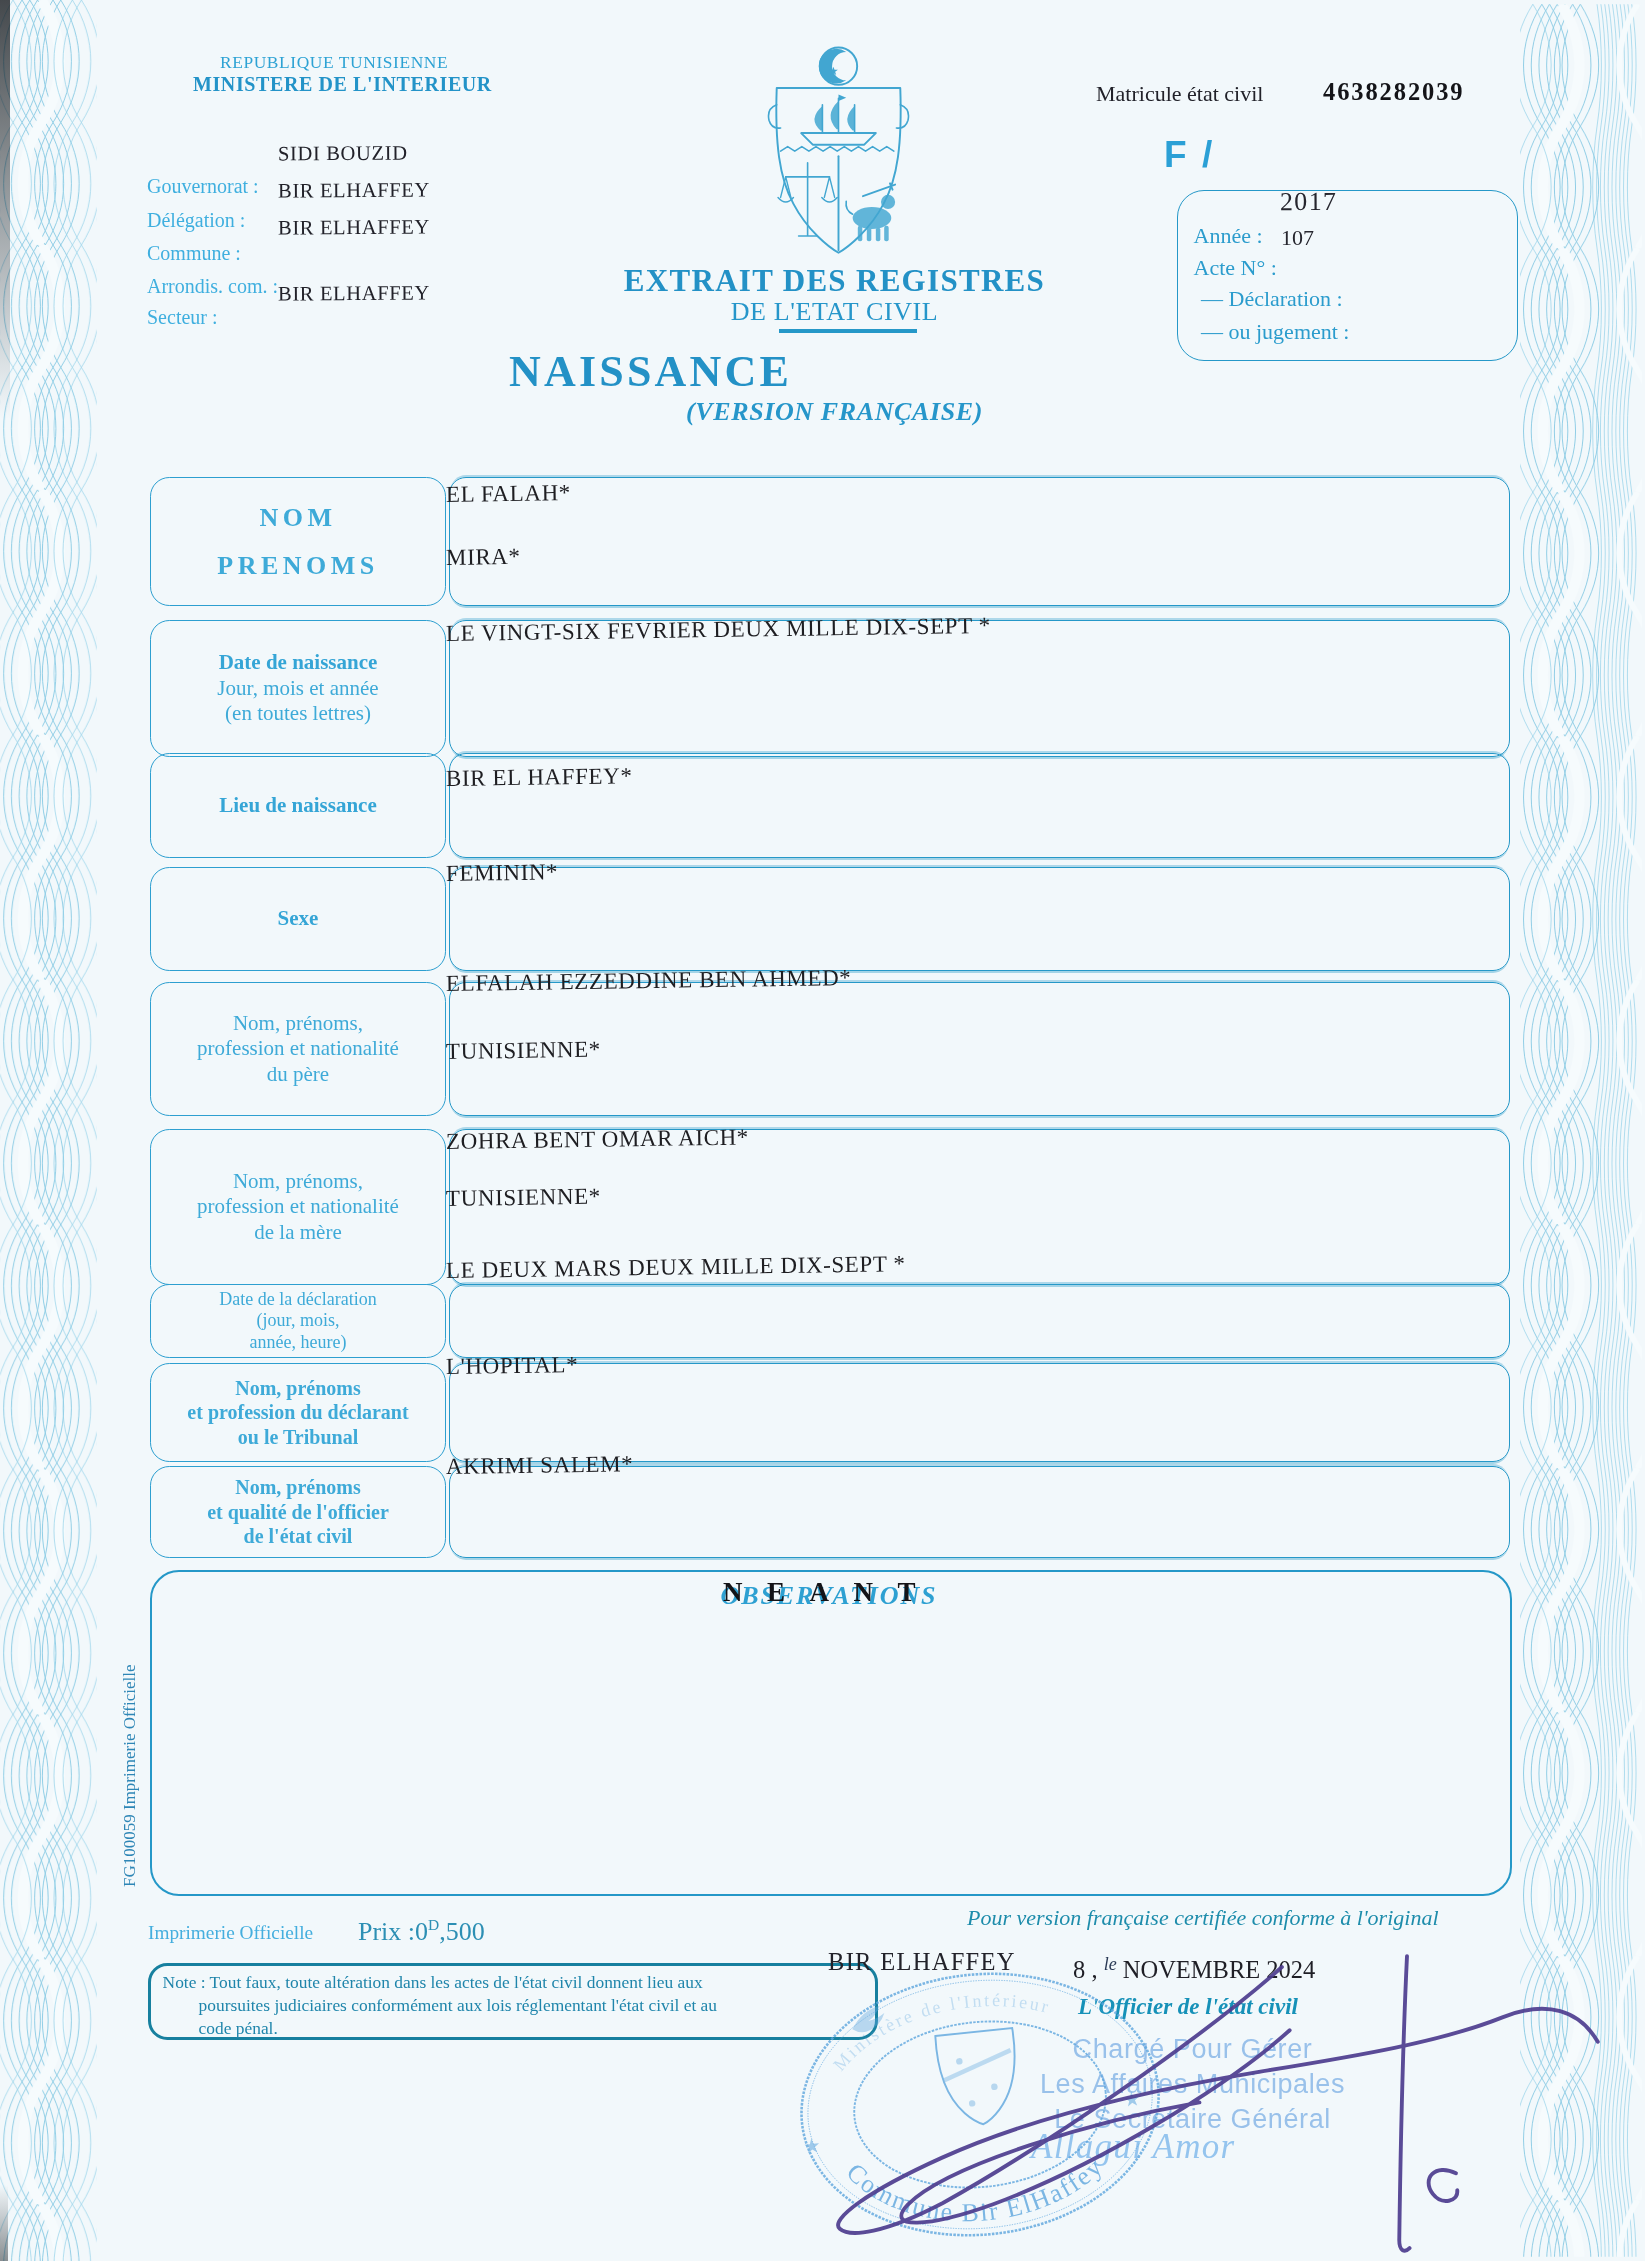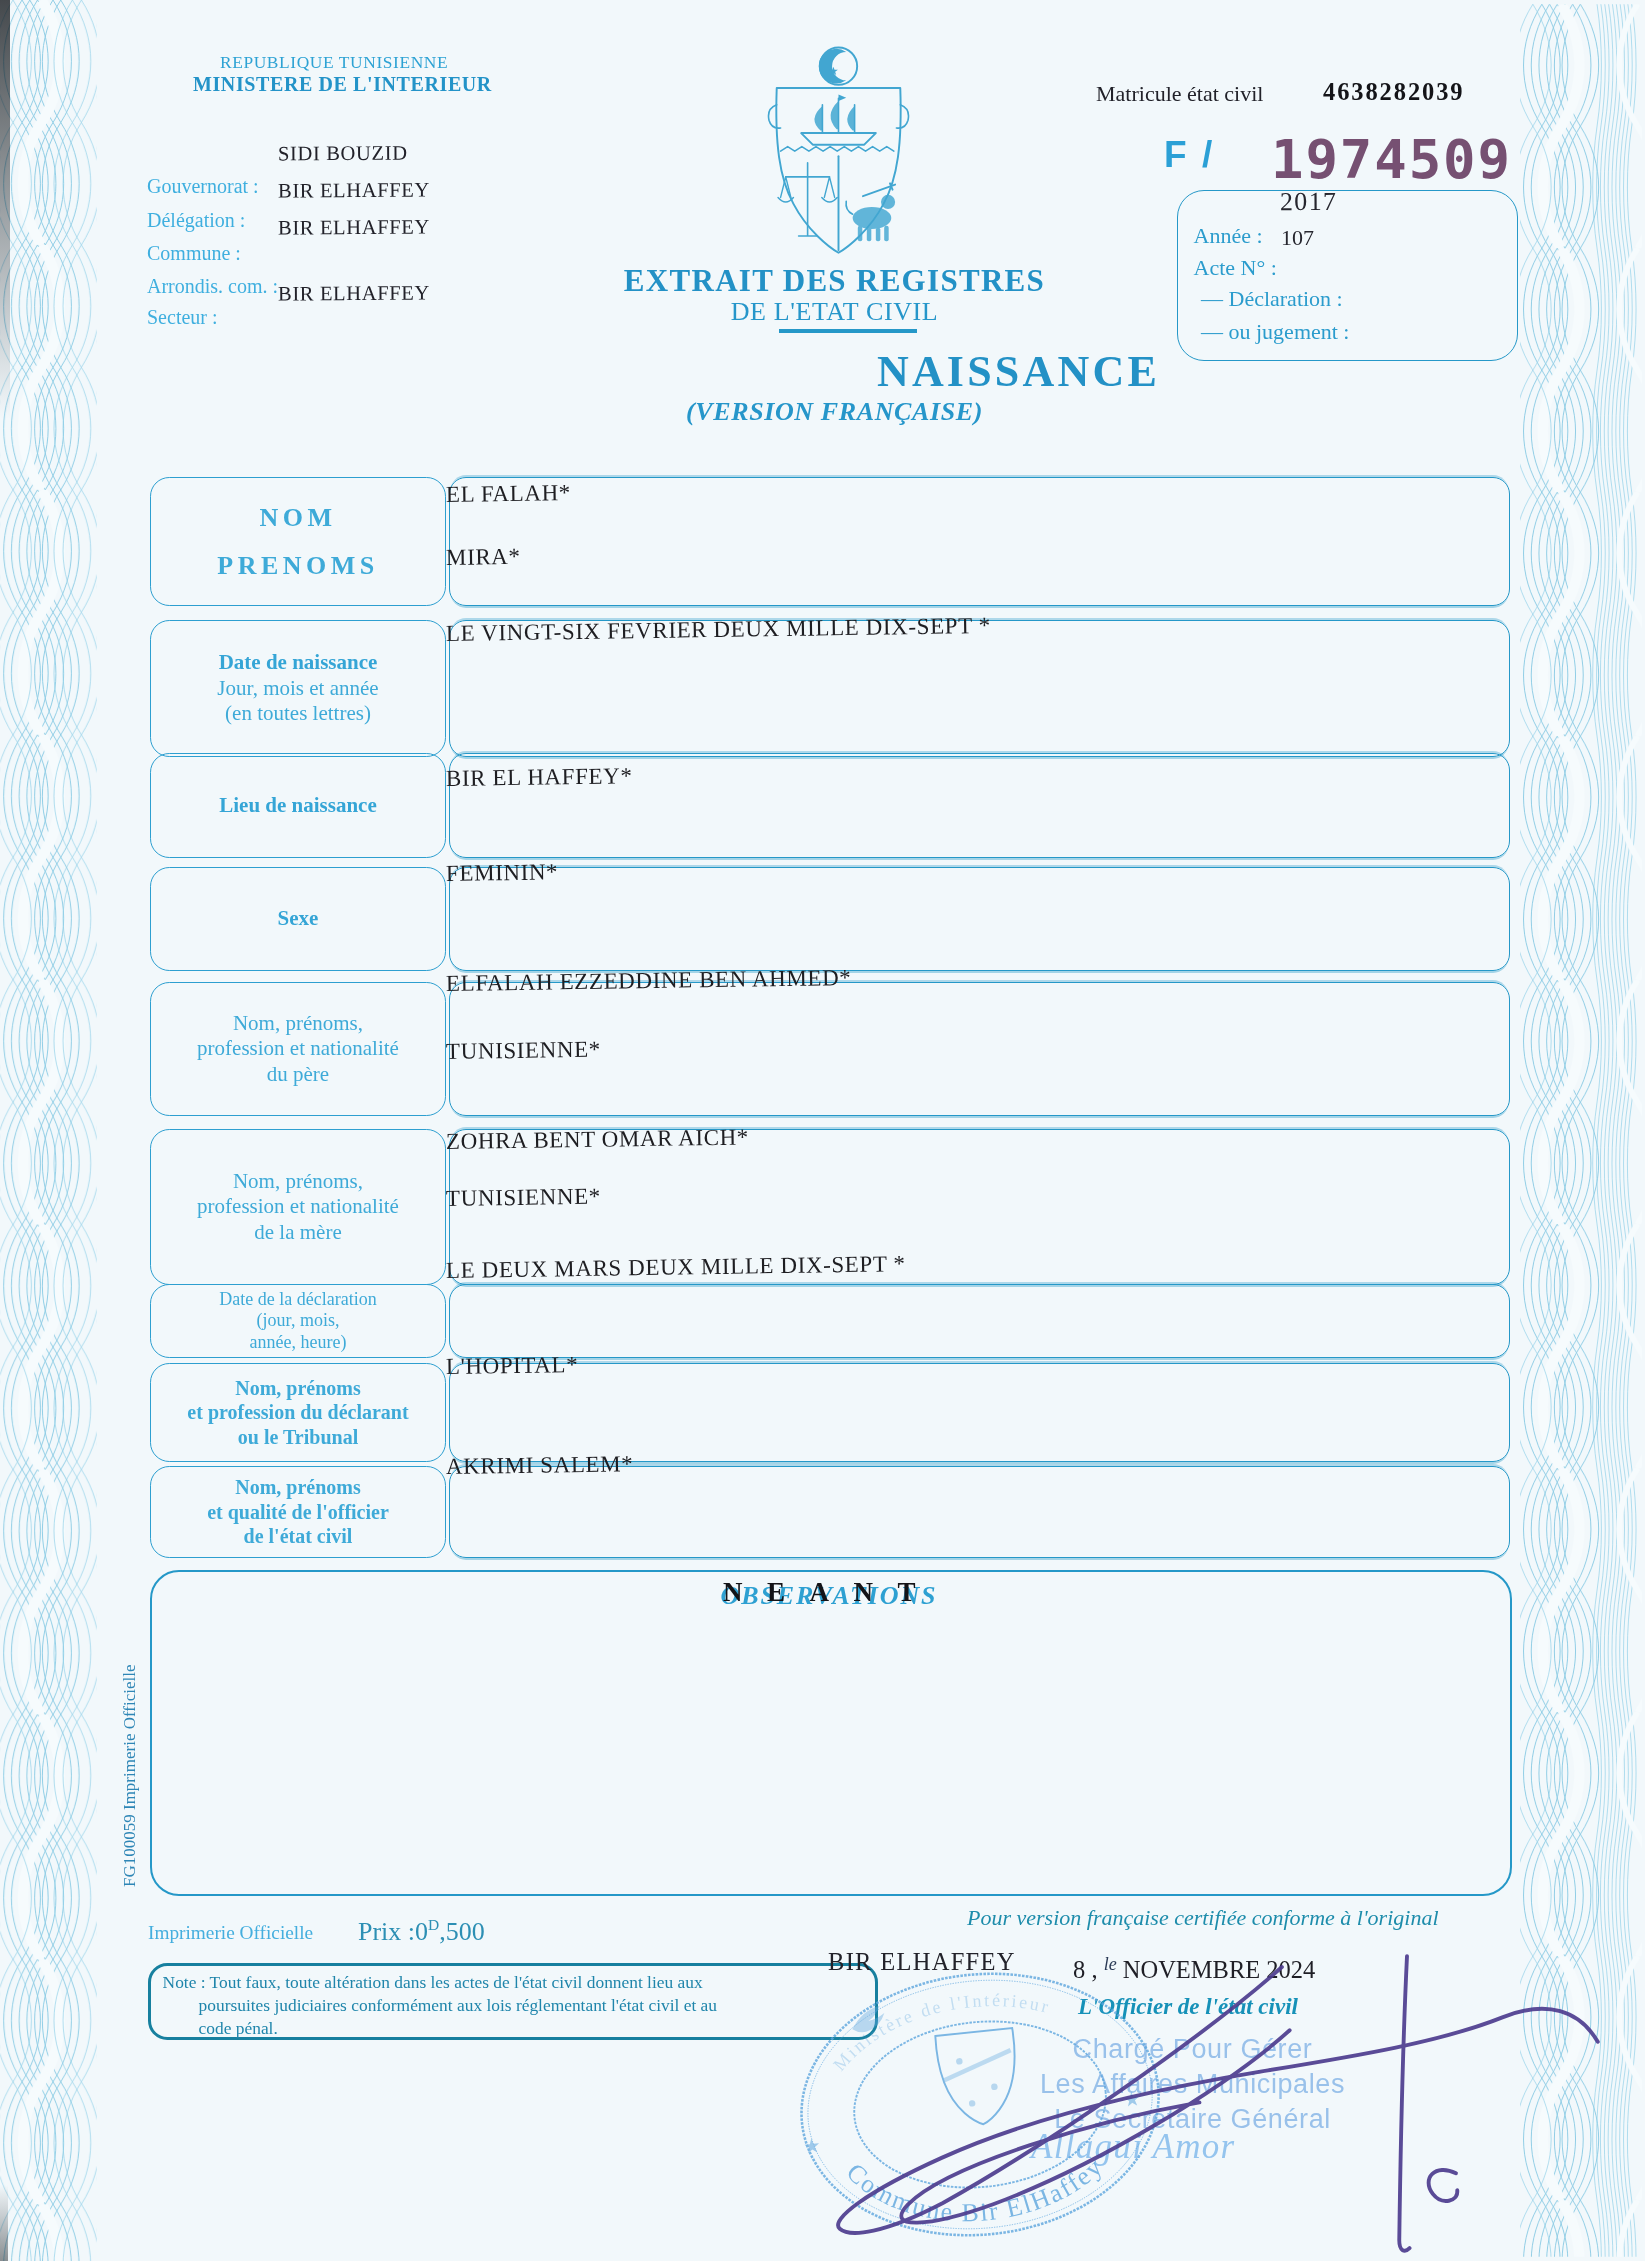--- a/index.html
+++ b/index.html
@@ -23,21 +23,21 @@
   .serial-prefix{left:1164px;top:134px;font-family:"Liberation Sans",sans-serif;font-weight:bold;font-size:37px;color:#2ba0d6;letter-spacing:2.6px;}
   .serial-number{left:1271px;top:128px;font-family:"DejaVu Sans Mono",monospace;font-weight:bold;font-size:54px;color:#6d4468;letter-spacing:1.9px;opacity:.93;}
   .year-overprint{left:1280px;top:187px;font-size:26px;letter-spacing:1.3px;color:#26262e;transform:rotate(-.4deg);}
   .acte-box{left:1177px;top:190px;width:339px;height:169px;border:1.9px solid #2598c8;border-radius:27px;}
   .acte-box div{position:absolute;left:15.5px;font-size:22px;color:#2b9ccd;white-space:nowrap;}
   .acte-val{color:#26262e !important;font-size:22px;}
   
   .title-line1{left:509px;top:263px;width:651px;text-align:center;font-size:31px;font-weight:bold;letter-spacing:1.3px;color:#2391c6;}
   .title-line2{left:509px;top:297px;width:651px;text-align:center;font-size:26px;letter-spacing:0.6px;color:#2696ca;}
   .title-divider{left:779px;top:329px;width:138px;height:3.9px;background:#2598c8;}
-  .title-main{left:509px;top:346px;width:651px;text-align:right;font-size:44px;font-weight:bold;letter-spacing:3.2px;color:#2391c6;}
+  .title-main{left:509px;top:346px;width:651px;text-align:left;font-size:44px;font-weight:bold;letter-spacing:3.2px;color:#2391c6;}
   .title-sub{left:509px;top:397px;width:651px;text-align:center;font-size:26px;font-style:italic;font-weight:bold;letter-spacing:0.6px;color:#2696ca;}
   
   .lbox{left:150px;width:294px;position:absolute;border:1.9px solid #2d9fd0;border-radius:19.3px;
         display:flex;flex-direction:column;align-items:center;justify-content:center;text-align:center;}
   .vbox{left:449px;width:1059px;position:absolute;border:1.9px solid #2598c8;border-radius:17px;
         box-shadow:0 3.2px 0 -1.3px rgba(37,152,200,.38), 0 -3.2px 0 -1.3px rgba(37,152,200,.33);}
   .ll{color:#3eaad8;line-height:1.22;}
   .ll-bold{font-weight:bold;color:#35a5d6;}
   .r0 .ll{font-size:26px;font-weight:bold;letter-spacing:4.5px;line-height:1.0;}
   .r0 .ll + .ll{margin-top:22px;}
@@ -168,21 +168,20 @@
       <rect x="178" y="287" width="7" height="21" rx="3"></rect>
       <rect x="191" y="284" width="7" height="24" rx="3"></rect>
     </g>
     <path d="M142 266 q-12 -6 -10 -20" stroke-width="2.5"></path>
     <path d="M158 238 L208 220 M200 218 l4 10" stroke-width="3"></path>
   </svg>
 
   <div class="abs matricule-label">Matricule état civil</div>
   <div class="abs matricule-value">4638282039</div>
   <div class="abs serial-prefix">F /</div>
-  <div class="abs serial-number">1974509</div>
   <div class="abs year-overprint">2017</div>
 
   <div class="abs acte-box">
     <div style="top:32px">Année :</div>
     <div class="acte-val" style="top:34px;left:103px">107</div>
     <div style="top:64px">Acte N° :</div>
     <div style="top:95px;left:23px">— Déclaration :</div>
     <div style="top:128px;left:23px">— ou jugement :</div>
   </div>
 

